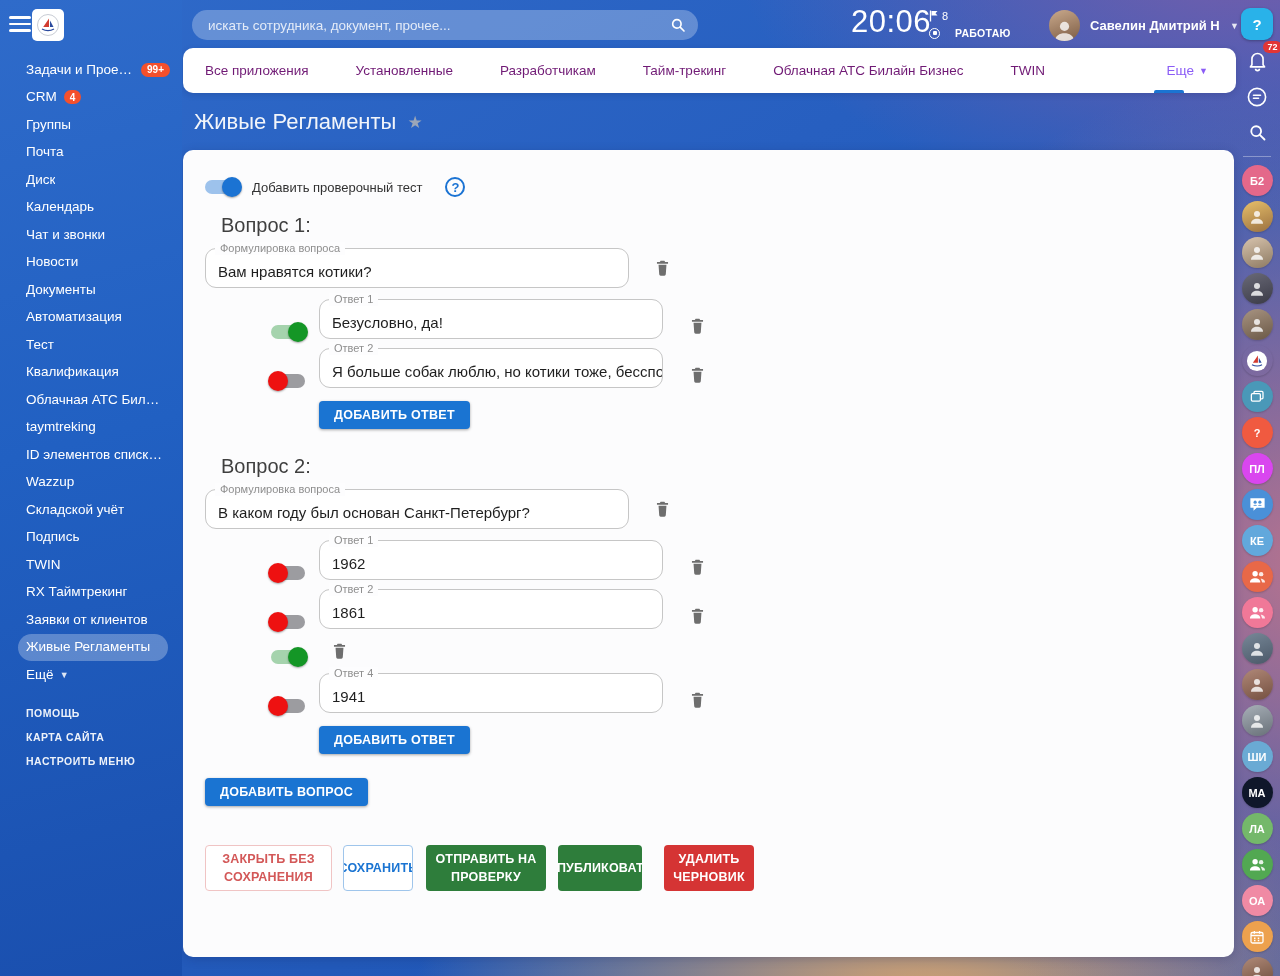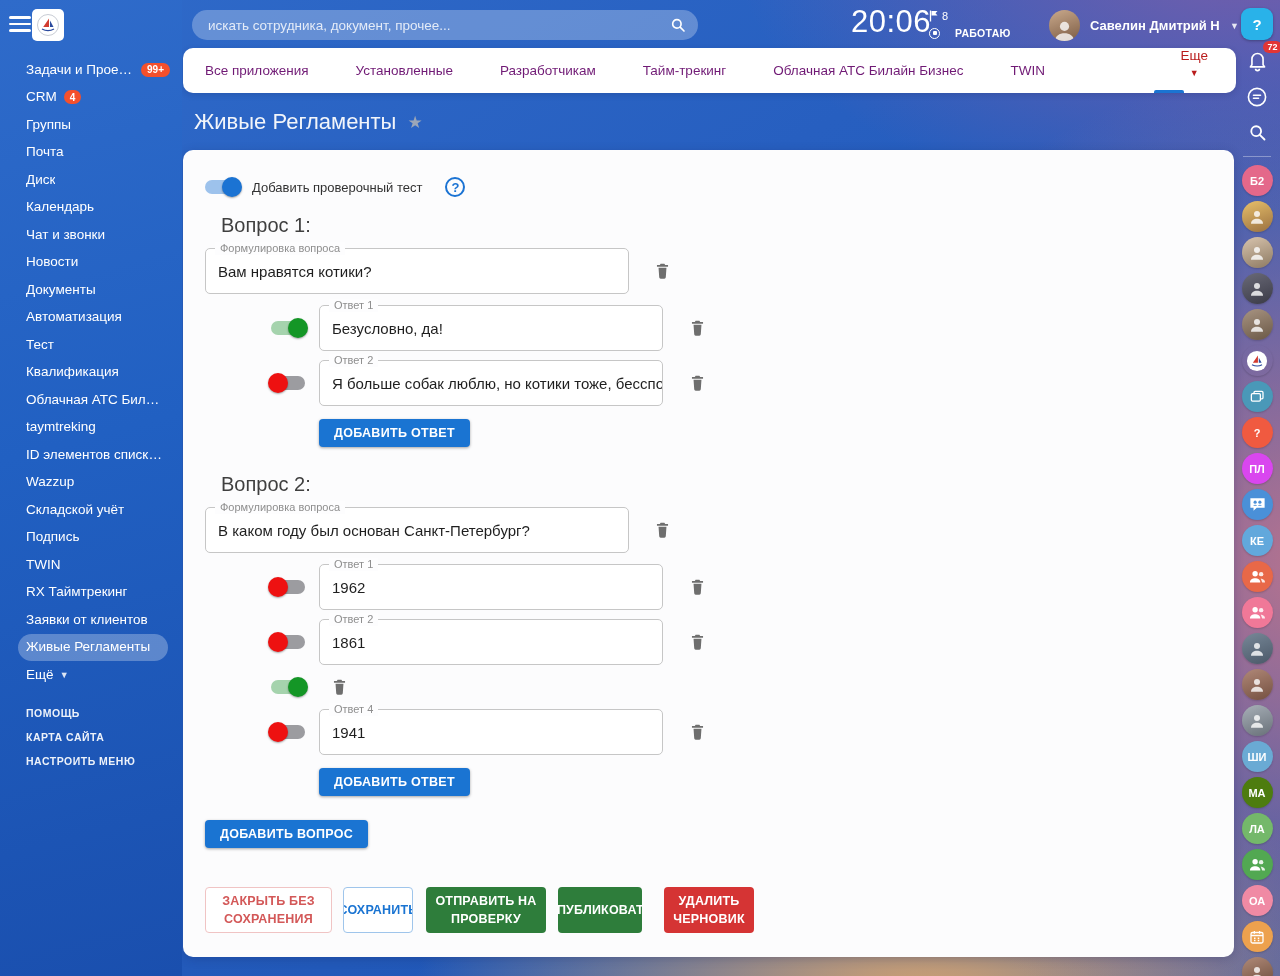--- a/index.html
+++ b/index.html
@@ -55,45 +55,45 @@
     background:linear-gradient(160deg,#c9a98c,#7c5c44); display:flex; align-items:flex-end; justify-content:center; }
   .user-name { color:#fff; font-size:13px; font-weight:700; max-width:130px; white-space:nowrap; overflow:hidden; }
   .user-caret { color:rgba(255,255,255,.85); font-size:9px; }
 
   
   .apps-bar { position:absolute; left:183px; top:48px; width:1053px; height:45px; background:#fff;
     border-radius:10px; z-index:2; display:flex; align-items:center; padding-left:22px;
     box-shadow:0 2px 6px rgba(20,30,80,.18); }
   .app-tab { font-size:13.5px; color:#701a75; margin-right:47px; cursor:pointer; white-space:nowrap; }
   .more-tab { position:absolute; right:28px; top:0; height:100%; display:flex; align-items:center; gap:5px;
-    color:#b91c1c; font-size:13.5px; cursor:pointer;flex-direction:column; }
+    color:#8b5cf6; font-size:13.5px; cursor:pointer; }
   .more-caret { font-size:9px; }
   .more-underline { position:absolute; right:52px; bottom:0; width:30px; height:3px; background:#1a74d2; border-radius:2px 2px 0 0; }
 
   
   .title-row { position:absolute; left:194px; top:109px; z-index:2; display:flex; align-items:center; gap:11px; }
   .title-row h1 { font-size:22px; font-weight:400; color:#f2f5fa; }
   .title-star { color:#9ba6b8; font-size:17px; cursor:pointer; }
 
   
   .card { position:absolute; left:183px; top:150px; width:1051px; height:807px; background:#fcfcfd;
     border-radius:10px; z-index:1; box-shadow:0 2px 10px rgba(25,35,90,.25); overflow:hidden; }
   .card-content { position:absolute; inset:0; padding:26px 0 0 22px; }
 
   .toggle-row { display:flex; align-items:center; gap:13px; height:22px; margin-bottom:14px; }
   .toggle-row .tlabel { font-size:13px; color:#323232; }
   .help-circle { width:20px; height:20px; border:2px solid #1b73d3; border-radius:50%; color:#1b73d3;
     font-size:13px; font-weight:700; display:flex; align-items:center; justify-content:center; margin-left:10px; cursor:pointer; }
 
   .q-title { font-size:20px; font-weight:400; color:#3f3f3f; margin:0 0 10px 16px; height:26px; line-height:26px; }
   .q-row { display:flex; align-items:center; margin-bottom:11px; }
-  .a-row { display:flex; align-items:center; margin-left:66px; margin-bottom:9px; }
+  .a-row { display:flex; align-items:flex-end; margin-left:66px; margin-bottom:9px; }
   .a-row .field { margin-left:14px; }
 
-  .field { position:relative; height:46px; background:#fff; border:1px solid #c6c6c6; border-radius:5px; flex:none; }
+  .field { position:relative; height:40px; background:#fff; border:1px solid #c6c6c6; border-radius:11px; flex:none; }
   .flabel { position:absolute; top:-7px; left:9px; background:#fdfdfe; padding:0 5px; font-size:11px; color:#8e8e8e; line-height:13px; white-space:nowrap; }
   .fvalue { padding:14px 12px 0; font-size:15px; color:#1f1f1f; white-space:nowrap; overflow:hidden; }
 
   .trash-btn { background:none; border:none; margin-left:21px; cursor:pointer; flex:none; width:24px; height:26px; }
   .a-row .trash-btn { margin-left:22px; }
 
   .sw { width:34px; height:14px; border-radius:7px; position:relative; flex:none; cursor:pointer; }
   .sw .knob { position:absolute; top:-3px; width:20px; height:20px; border-radius:50%; box-shadow:0 1px 2px rgba(0,0,0,.35); }
   .sw.on .knob { right:-3px; } .sw.off .knob { left:-3px; }
   .sw.blue { background:#9dc2ec; } .sw.blue .knob { background:#1b73d3; }
@@ -496,21 +496,21 @@
         <path d="M4 21 c0-4.4 3.8-6.6 8-6.6 s8 2.2 8 6.6 z" fill="rgba(255,255,255,.8)"></path>
       </svg>
     </div>
     <div class="rail-item rail-photo" style="background: linear-gradient(160deg, rgb(168, 176, 184), rgb(104, 112, 120));">
       <svg width="18" height="18" viewBox="0 0 24 24">
         <circle cx="12" cy="8" r="4" fill="rgba(255,255,255,.8)"></circle>
         <path d="M4 21 c0-4.4 3.8-6.6 8-6.6 s8 2.2 8 6.6 z" fill="rgba(255,255,255,.8)"></path>
       </svg>
     </div>
     <div class="rail-item" style="background: rgb(106, 170, 212);">ШИ</div>
-    <div class="rail-item" style="background: #4d7c0f;">МА</div>
+    <div class="rail-item" style="background: #0f172a;">МА</div>
     <div class="rail-item" style="background: rgb(116, 184, 106);">ЛА</div>
     <div class="rail-item" style="background: rgb(82, 168, 82);">
       <svg width="19" height="19" viewBox="0 0 24 24" fill="#fff">
         <circle cx="9" cy="8.5" r="3.4"></circle>
         <path d="M2.5 19.5 c0-3.6 3.2-5.2 6.5-5.2 s6.5 1.6 6.5 5.2 z"></path>
         <circle cx="16.6" cy="9" r="2.8" opacity=".85"></circle>
         <path d="M16 14.6 c3 .4 5.5 1.8 5.5 4.9 h-3.5" opacity=".85"></path>
       </svg>
     </div>
     <div class="rail-item" style="background: rgb(240, 138, 164);">ОА</div>

